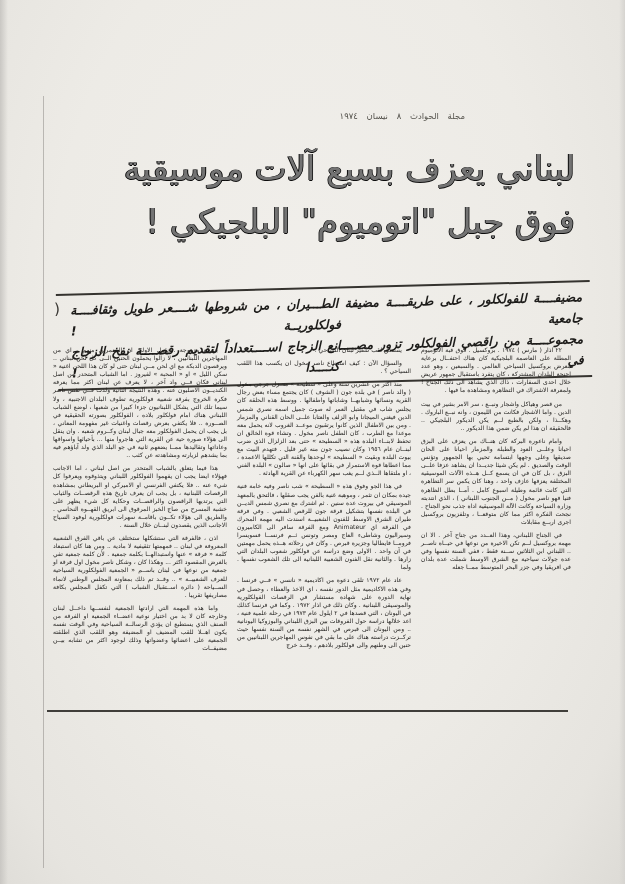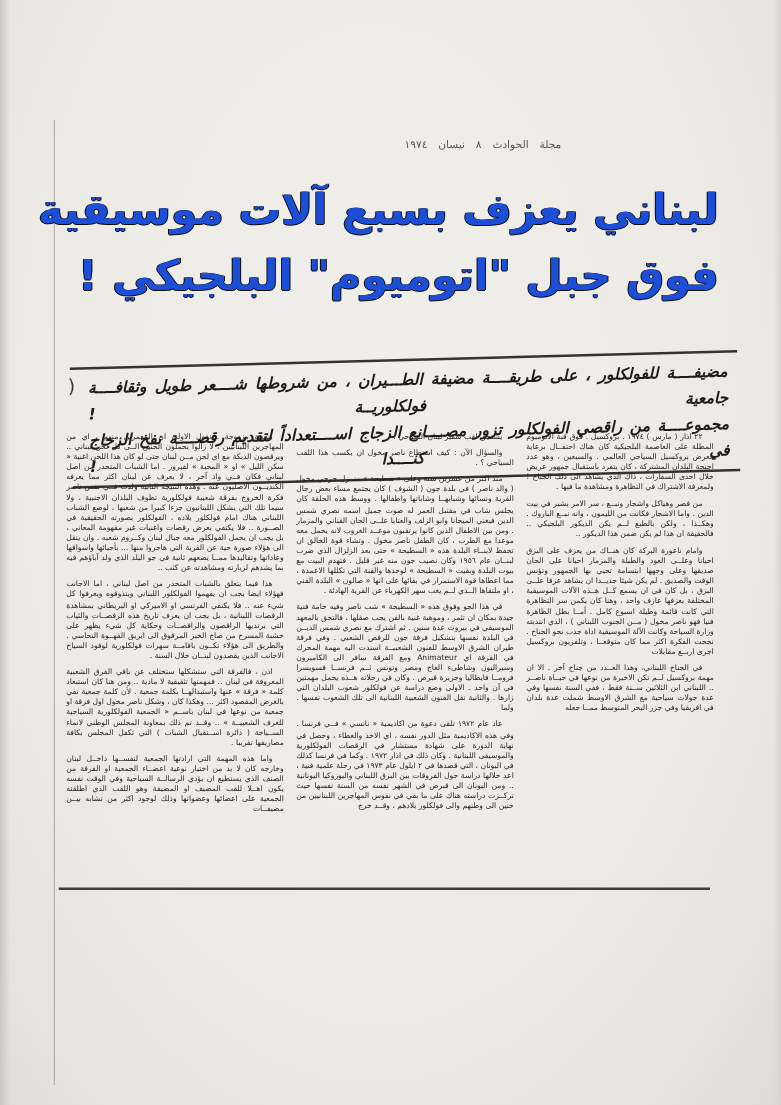--- a/index.html
+++ b/index.html
@@ -8,26 +8,26 @@
     background:radial-gradient(ellipse at 48% 38%, #f1efeb 0%, #edebe6 55%, #e6e4df 85%, #dddbd6 100%);
     font-family:"DejaVu Sans",sans-serif;
   }
   .edge-left{position:absolute;left:0;top:0;width:8px;height:884px;
     background:linear-gradient(90deg,#c9c7c3,rgba(201,199,195,0));}
   .edge-right{position:absolute;right:0;top:0;width:6px;height:884px;
     background:linear-gradient(270deg,#d6d4d0,rgba(214,212,208,0));}
   .fold-line{position:absolute;left:43px;top:96px;width:1px;height:772px;
     background:#8f8d89;opacity:.55;}
   .masthead{
-    position:absolute;top:111px;right:176px;direction:rtl;
+    position:absolute;top:111px;right:160px;direction:rtl;
     font-size:8.5px;color:#57554f;letter-spacing:.4px;word-spacing:6px;white-space:nowrap;text-align:right;
   }
   .headline{
-    position:absolute;top:142px;left:105px;width:470px;direction:rtl;text-align:center;
-    color:#1d4ed8;font-weight:bold;
+    position:absolute;top:142px;left:105px;width:470px;direction:rtl;
+    color:#737373;font-weight:normal;
   }
   .headline .hl{
     font-size:34px;line-height:53px;letter-spacing:-.5px;
     text-shadow:.8px 0 0 #0c0c0c,-.8px 0 0 #0c0c0c,0 .6px 0 #0c0c0c;
     white-space:nowrap;
   }
   .subhead{
     position:absolute;left:57px;top:287px;width:512px;direction:rtl;
     transform:rotate(-1.5deg);
     border-top:2px solid #35332f;border-bottom:2px solid #35332f;

